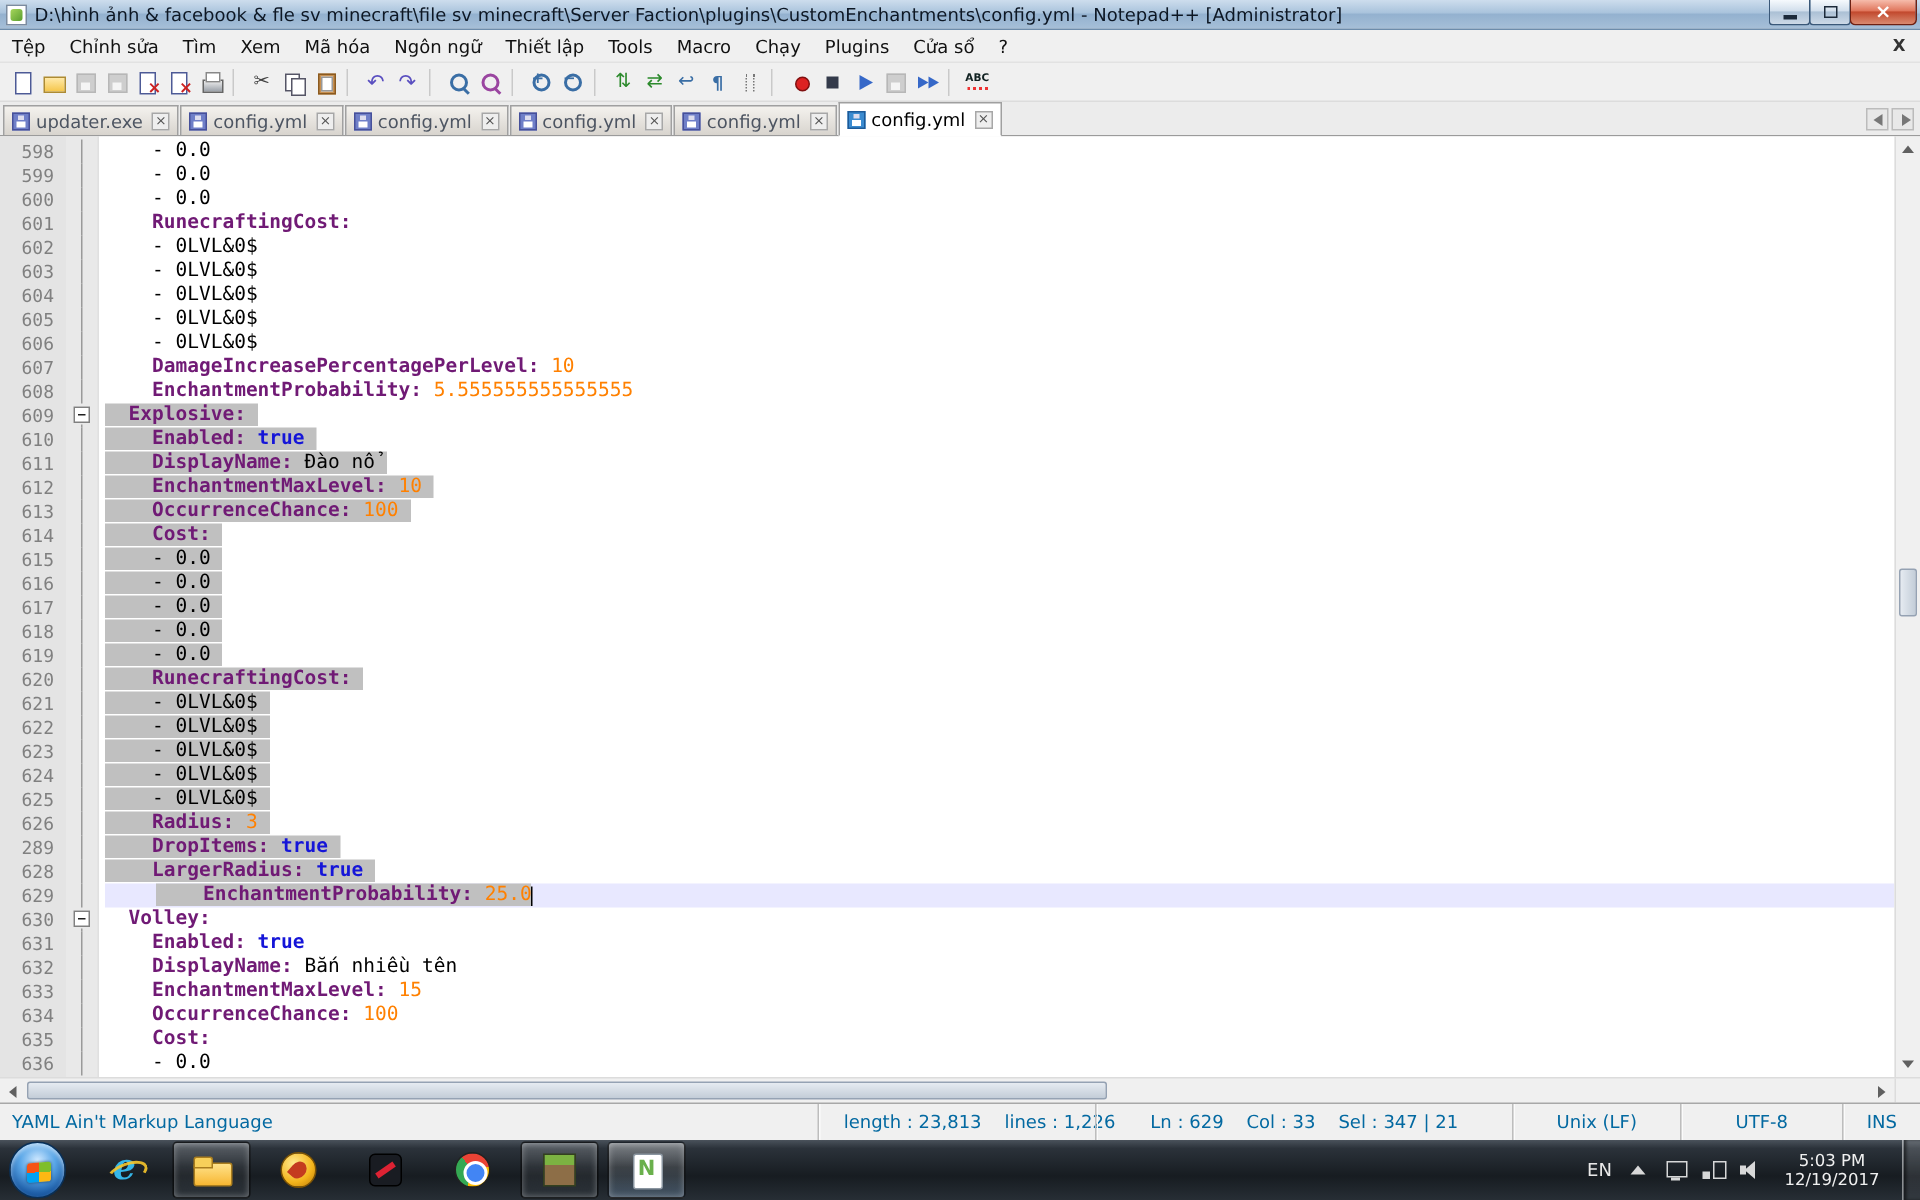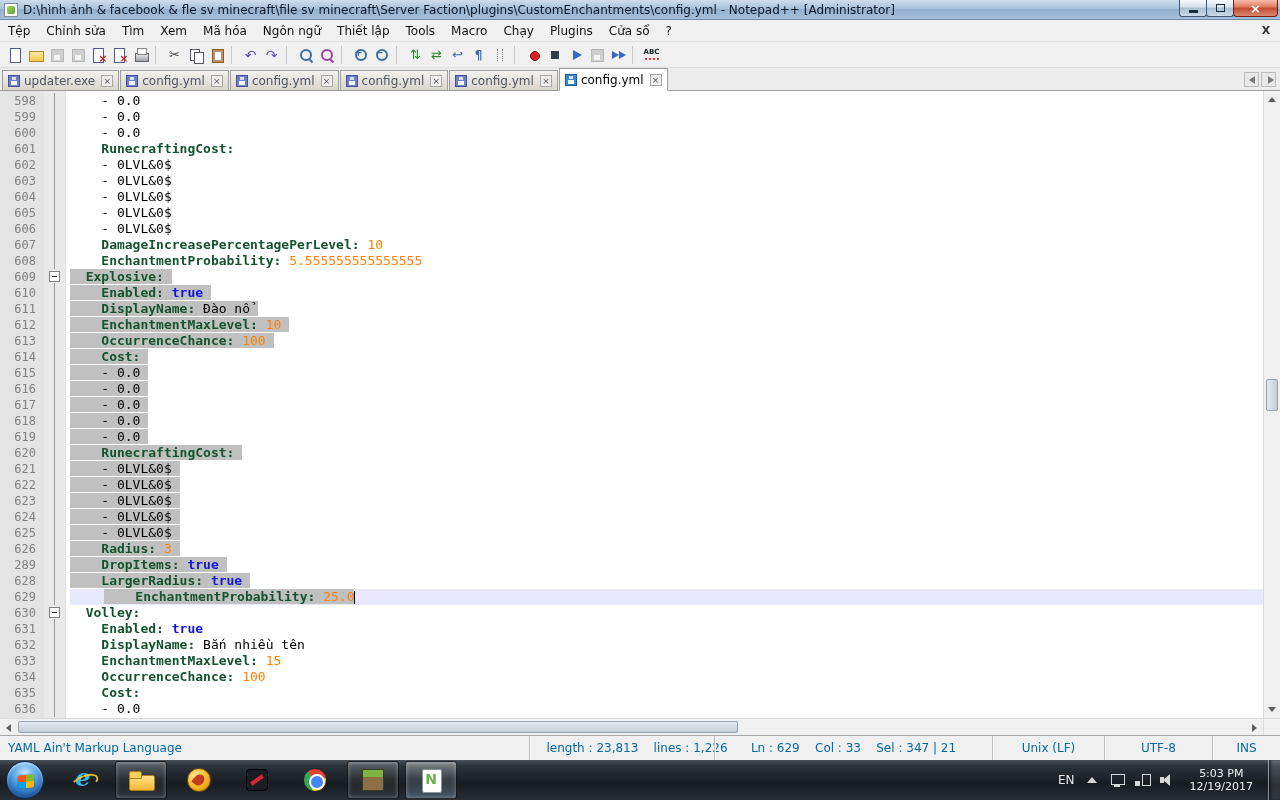--- a/index.html
+++ b/index.html
@@ -97,21 +97,21 @@
   .foldcol { width:22px; flex:0 0 22px; background:#e9e9e9; padding-top:2px; border-right:1px solid #e0e0e0; }
   .fm { height:16px; position:relative; }
   .fm.line::before { content:''; position:absolute; left:10px; top:0; bottom:0; width:1px; background:#9a9a9a; }
   .fm.box::before { content:''; position:absolute; left:10px; top:14px; bottom:0; width:1px; background:#9a9a9a; }
   .fold-box { position:absolute; left:5px; top:2px; width:11px; height:11px; background:#fff; border:1px solid #808080; }
   .fold-box::after { content:''; position:absolute; left:2px; right:2px; top:4px; height:1px; background:#202020; }
   .codewrap { flex:1; overflow:hidden; padding:2px 0 0 4px; background:#fff; }
   .row { height:16px; white-space:pre; font-family:"DejaVu Sans Mono","Liberation Mono",monospace; font-size:13px; line-height:16px; }
   .row.cur { background:#e8e8ff;padding-left:34px; }
   .tk-p { color:#000; }
-  .tk-k { color:#14532d; font-weight:bold; }
+  .tk-k { color:#701a75; font-weight:bold; }
   .tk-n { color:#ff8000; }
   .tk-b { color:#1515d8; font-weight:bold; }
   .seltext { background:#c0c0c0; }
   .seltext:not(.end)::after { content:'\00a0'; }
   .caret { display:inline-block; width:1px; height:13px; background:#000; vertical-align:text-bottom; animation:blink 1s steps(1) infinite; }
   @keyframes blink { 50% { opacity:0; } }
 
   
   .vscroll { width:17px; flex:0 0 17px; background:#f0f0f0; border-left:1px solid #dcdcdc; position:relative; }
   .sarr { height:17px; display:flex; align-items:center; justify-content:center; }
@@ -127,21 +127,21 @@
   .harr.left::before { content:''; border-top:4px solid transparent; border-bottom:4px solid transparent; border-right:5px solid #606060; }
   .harr.right::before { content:''; border-top:4px solid transparent; border-bottom:4px solid transparent; border-left:5px solid #606060; }
   .hthumb { position:absolute; left:18px; top:2px; bottom:2px; width:57%; border-radius:2px;
     background:linear-gradient(#e6ebf1,#c3cdd8); border:1px solid #95a2b3; }
   .corner { width:17px; flex:0 0 17px; border-left:1px solid #dcdcdc; }
 
   
   .statusbar { height:25px; flex:0 0 25px; background:#f0f0f0; border-top:1px solid #a8a8a8; display:flex; align-items:stretch; font-size:12px; color:#0369a1; }
   .seg { display:flex; align-items:center; justify-content:center; border-left:1px solid #bdbdbd; box-shadow:inset 1px 0 #fbfbfb; padding:0 6px; white-space:pre; }
   .seg.doctype { flex:1; justify-content:flex-start; border-left:none; box-shadow:none; padding-left:8px; }
-  .seg.len { width:185px;padding-left:36px; } .seg.pos { width:278px; } .seg.eol { width:112px; } .seg.enc { width:108px; } .seg.ins { width:68px; }
+  .seg.len { width:185px;padding-left:36px; } .seg.pos { width:278px; } .seg.eol { width:112px; } .seg.enc { width:108px; } .seg.ins { width:52px; }
 
   
   .taskbar { height:40px; flex:0 0 40px; display:flex; align-items:center; padding-left:6px; gap:3px;
     background:linear-gradient(180deg,#4a525b 0%,#2b323a 14%,#171c21 60%,#272e35 100%); }
   .orb { width:38px; height:38px; border-radius:50%; position:relative; margin-right:10px; flex:0 0 38px;
     background:radial-gradient(circle at 50% 32%,#cfe8ff 0%,#5aa7e8 38%,#1f5fa8 72%,#0a3d78 100%);
     border:1px solid #0a2f55; box-shadow:inset 0 2px 3px rgba(255,255,255,.6); }
   .flag { position:absolute; left:11px; top:13px; width:16px; height:13px; border-radius:2px; transform:skewY(-4deg);
     background:conic-gradient(#7fbe2a 0 25%,#fdb813 25% 50%,#00a1f1 50% 75%,#f65314 75% 100%);
     box-shadow:0 0 2px rgba(0,0,0,.6); }

